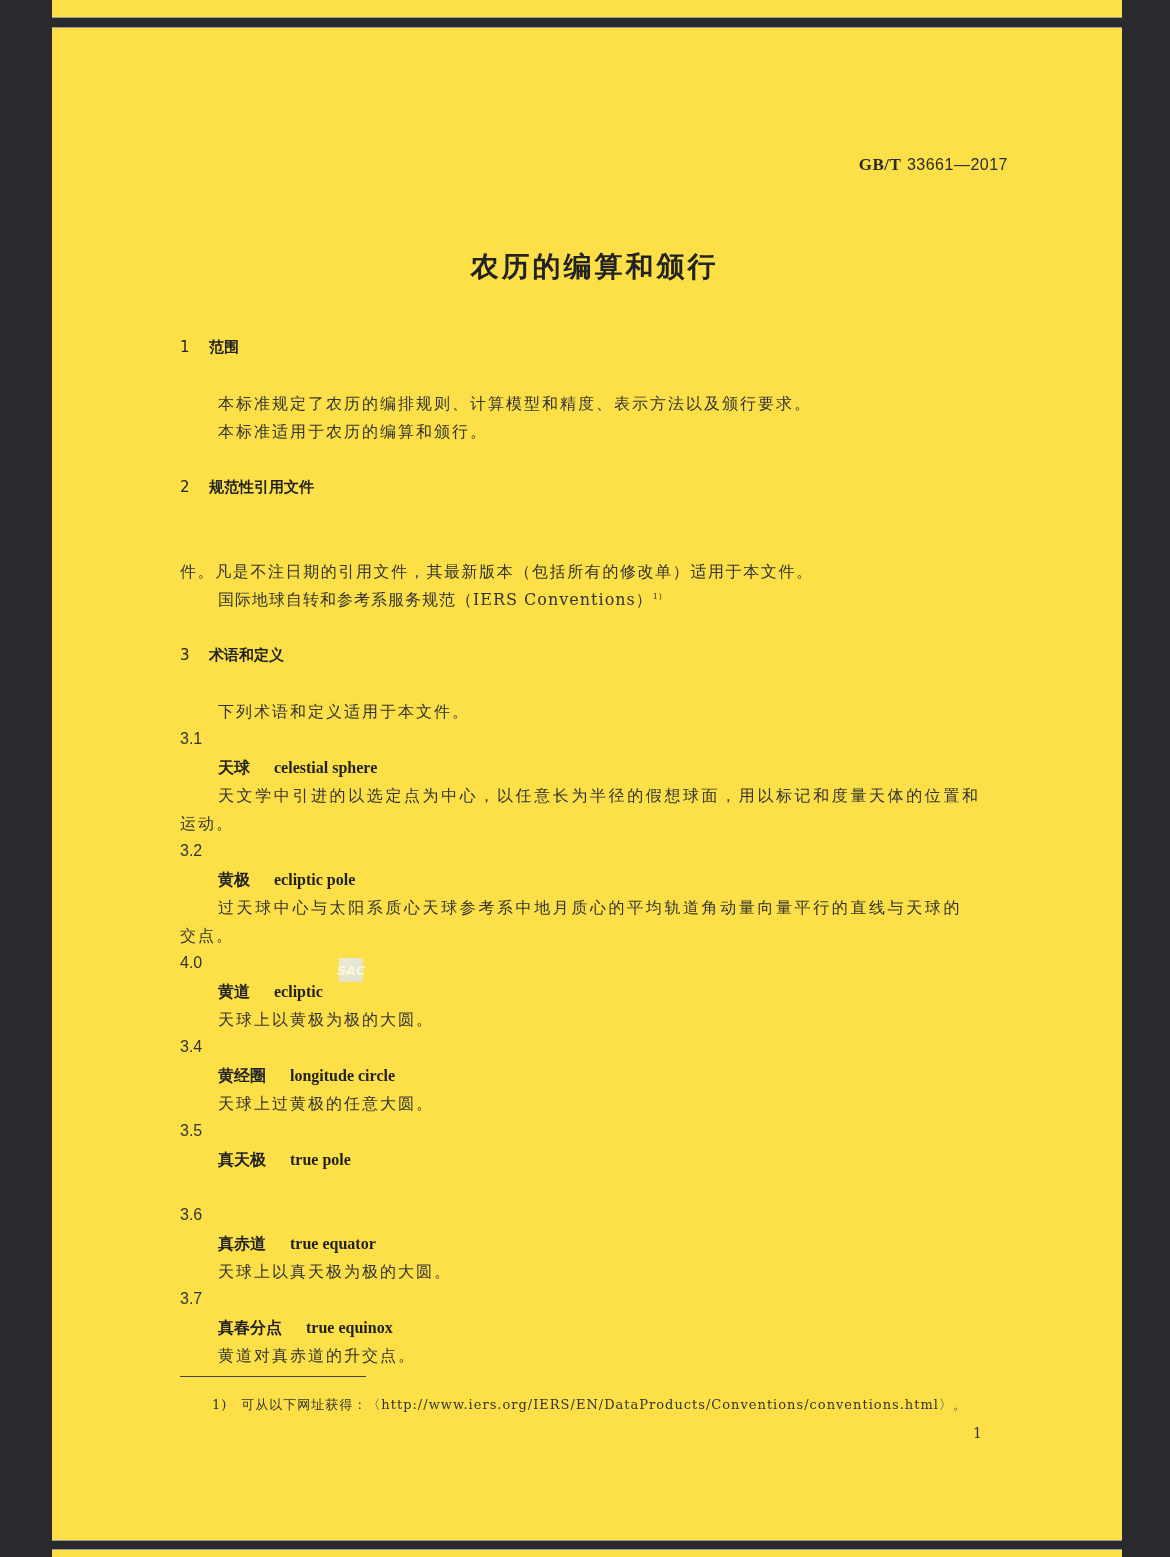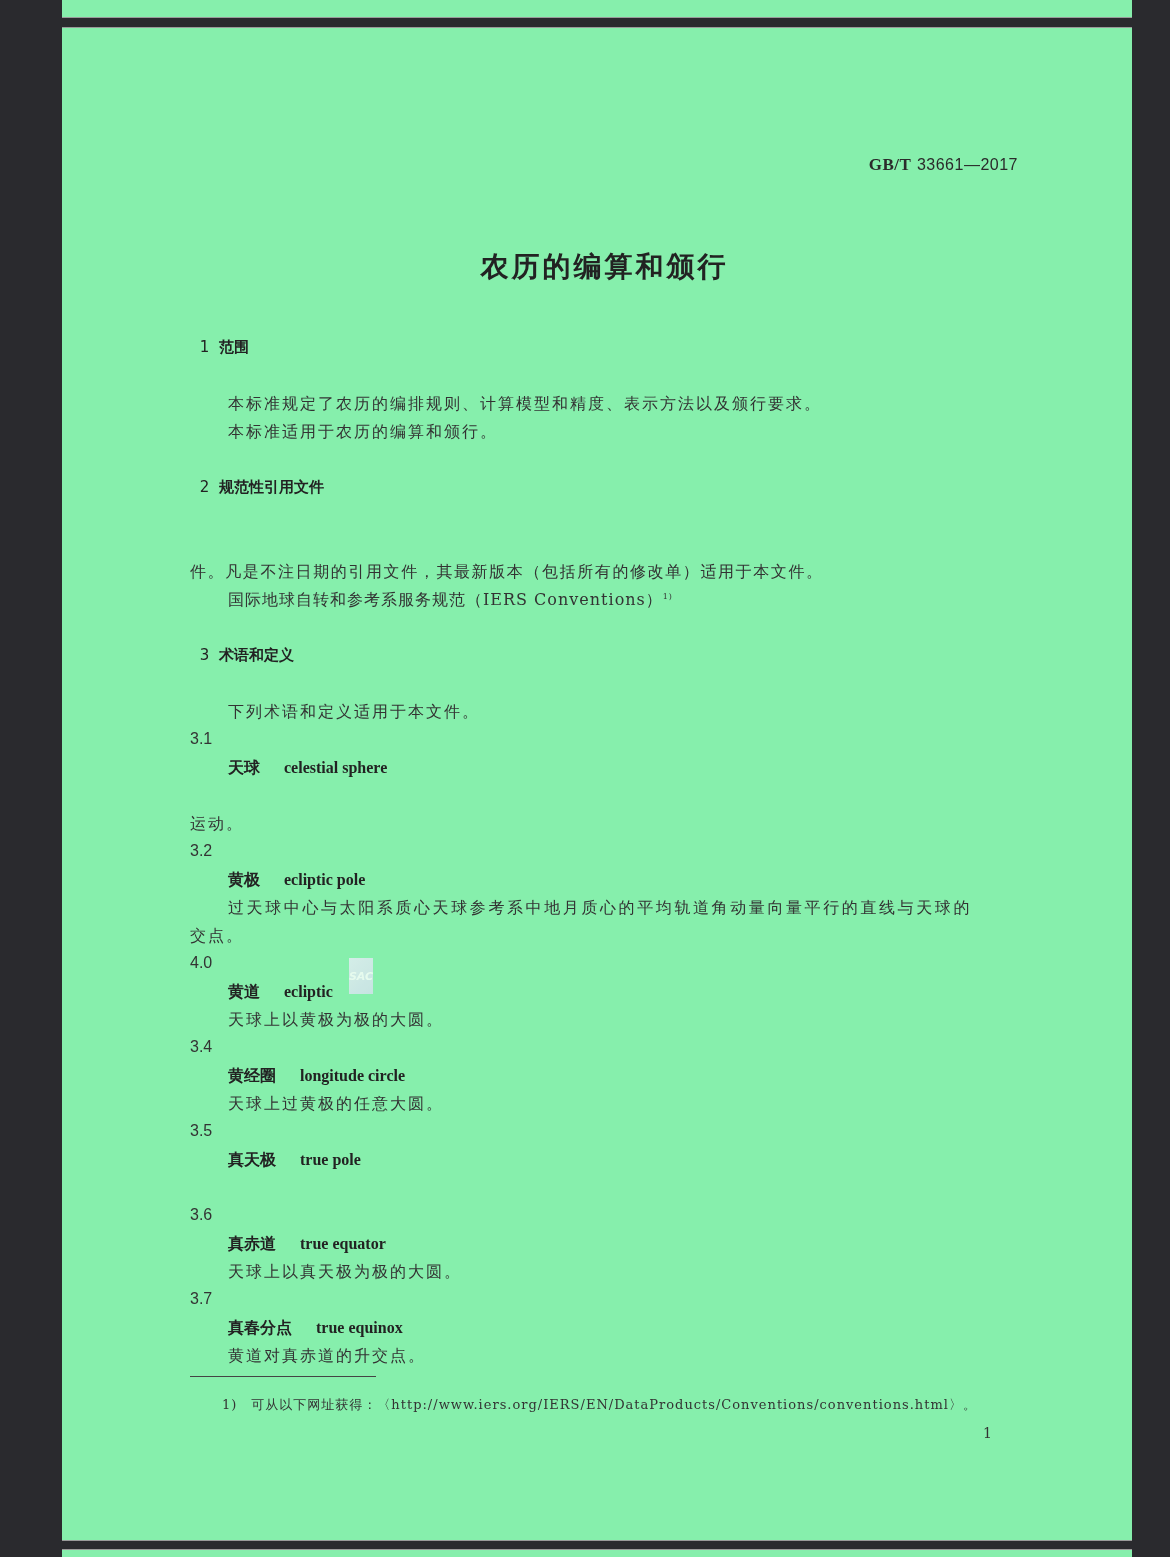--- a/index.html
+++ b/index.html
@@ -3,47 +3,47 @@
 <meta charset="utf-8">
 <style>
   html, body { margin: 0; padding: 0; }
   body {
     width: 1170px; height: 1557px; overflow: hidden;
     background: #2a2a2e; position: relative;
     font-family: "DejaVu Serif", "Liberation Serif", serif;
     color: #2b2b2b;
   }
   .page {
-    position: absolute; left: 62px; width: 1070px; background: #86efac;
+    position: absolute; left: 52px; width: 1070px; background: #fde047;
   }
   .page-prev { top: 0; height: 17px; border-bottom: 1px solid #9a9a9a; }
   .page-main { top: 27px; height: 1512px; border-top: 1px solid #9a9a9a; border-bottom: 1px solid #9a9a9a; }
   .page-next { top: 1549px; height: 8px; border-top: 1px solid #9a9a9a; }
 
   .abs { position: absolute; white-space: nowrap; }
   .std-code { right: 114px; top: 127px; font-size: 16px; letter-spacing: 0.5px; }
   .std-code .pre { font-family: "Liberation Serif", serif; font-weight: bold; font-size: 17px; }
   .std-code .num { font-family: "Liberation Sans", sans-serif; font-size: 16px; }
   .title { left: 0; width: 1085px; text-align: center; top: 220px; font-family: "DejaVu Sans", sans-serif; font-size: 28px; font-weight: bold; letter-spacing: 3px; color: #222; }
 
-  .h1 { font-family: "DejaVu Sans", sans-serif; font-size: 15px; font-weight: bold; color: #222; text-align: center; }
+  .h1 { font-family: "DejaVu Sans", sans-serif; font-size: 15px; font-weight: bold; color: #222; }
   .h1 .n { font-weight: normal; display: inline-block; width: 29px; }
   .p { font-size: 16px; letter-spacing: 2px; color: #333; }
   .clause { font-family: "Liberation Sans", sans-serif; font-size: 16px; color: #333; }
   .term { font-size: 16px; font-weight: bold; color: #222; }
   .term .en { font-family: "Liberation Serif", serif; font-weight: bold; margin-left: 24px; letter-spacing: 0; }
   .sup { font-size: 8px; vertical-align: super; }
   .rule { left: 128px; top: 1348px; width: 186px; height: 1px; background: #444; }
   .footnote { left: 160px; top: 1368px; font-size: 13px; letter-spacing: 1px; color: #333; }
   .footnote .fn-n { margin-right: 14px; }
   .pagenum { right: 140px; top: 1397px; font-size: 14px; color: #333; }
   .watermark {
-    left: 287px; top: 930px; width: 24px; height: 36px;
+    left: 287px; top: 930px; width: 24px; height: 24px;
     background: linear-gradient(135deg, #e8eef7, #d7e1ef);
-    color: #ffffff; font-family: "DejaVu Sans", sans-serif; font-size: 11px; font-style: italic; font-weight: bold;
+    color: #ffffff; font-family: "DejaVu Sans", sans-serif; font-size: 13px; font-style: italic; font-weight: bold;
     display: flex; align-items: center; justify-content: center; opacity: 0.8;
   }
 </style>
 </head>
 <body>
 
 <div class="page page-prev"></div>
 
 <div class="page page-main">
 
@@ -68,20 +68,21 @@
     <span>国际地球自转和参考系服务规范（IERS Conventions）</span><span class="sup">1)</span>
   </div>
 
   <div class="abs h1" style="left:128px; top:618px;">
     <span class="n">3</span><span>术语和定义</span>
   </div>
   <div class="abs p" style="left:166px; top:674px;">下列术语和定义适用于本文件。</div>
 
   <div class="abs clause" style="left:128px; top:702px;">3.1</div>
   <div class="abs term" style="left:166px; top:730px;"><span>天球</span><span class="en">celestial sphere</span></div>
+  <div class="abs p" style="left:166px; top:758px; letter-spacing:2.6px;">天文学中引进的以选定点为中心，以任意长为半径的假想球面，用以标记和度量天体的位置和</div>
   <div class="abs p" style="left:128px; top:786px;">运动。</div>
 
   <div class="abs clause" style="left:128px; top:814px;">3.2</div>
   <div class="abs term" style="left:166px; top:842px;"><span>黄极</span><span class="en">ecliptic pole</span></div>
   <div class="abs p" style="left:166px; top:870px; letter-spacing:2.6px;">过天球中心与太阳系质心天球参考系中地月质心的平均轨道角动量向量平行的直线与天球的</div>
   <div class="abs p" style="left:128px; top:898px;">交点。</div>
 
   <div class="abs clause" style="left:128px; top:926px;">4.0</div>
   <div class="abs watermark">SAC</div>
   <div class="abs term" style="left:166px; top:954px;"><span>黄道</span><span class="en">ecliptic</span></div>

